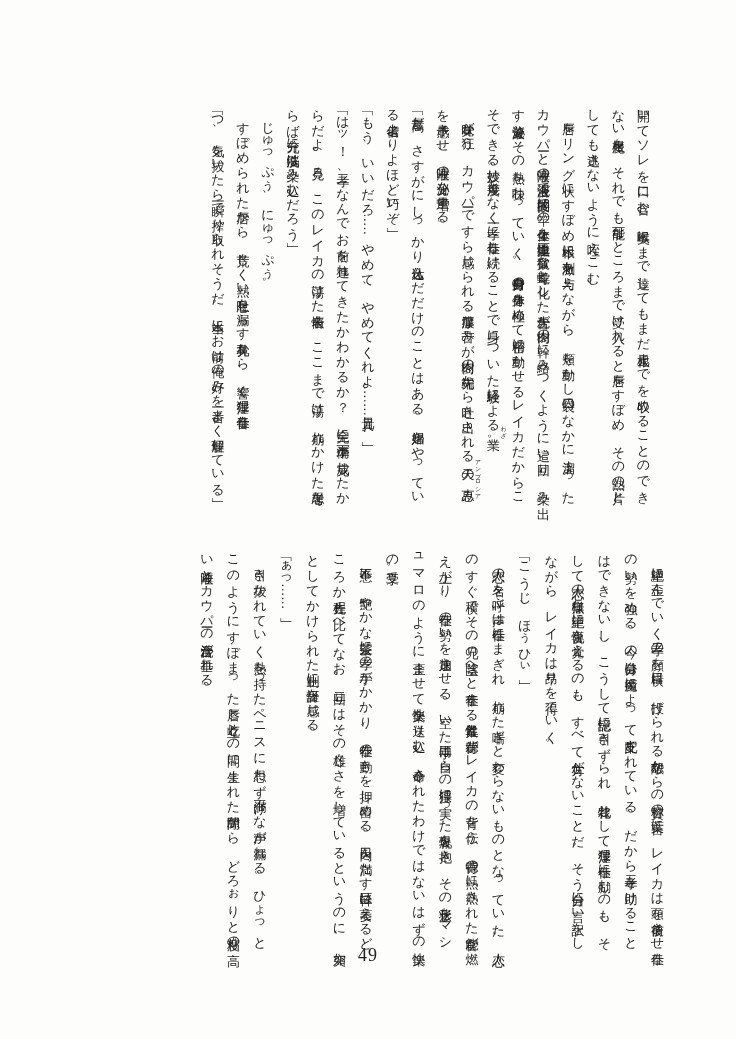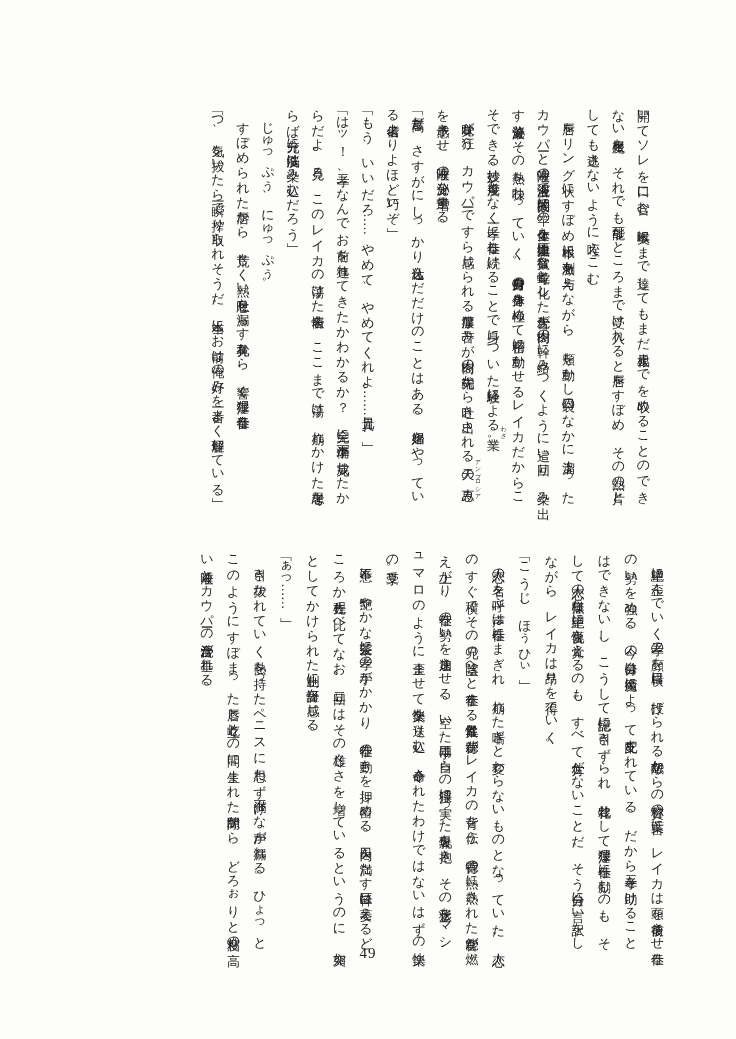--- a/index.html
+++ b/index.html
@@ -51,21 +51,21 @@
     font-size: 6px;
     letter-spacing: 0;
     color: #2a2a2a;
   }
   .page-number {
     position: absolute;
     top: 945px;
     left: 0;
     width: 736px;
     text-align: center;
-    font-size: 15px;
+    font-size: 18px;
     color: #222222;
     letter-spacing: 1px;
   }
 </style>
 </head>
 <body>
 
 <div class="page">
   <div class="text-block block-top" id="top-block">
       <p class="indent-none">開いてソレを口に含む。喉奥にまで達してもまだ根元までを収めることのできない魔根を、それでも可能なところまで受け入れると唇をすぼめ、その熱の一片としても逃さないように咥えこむ。</p>

